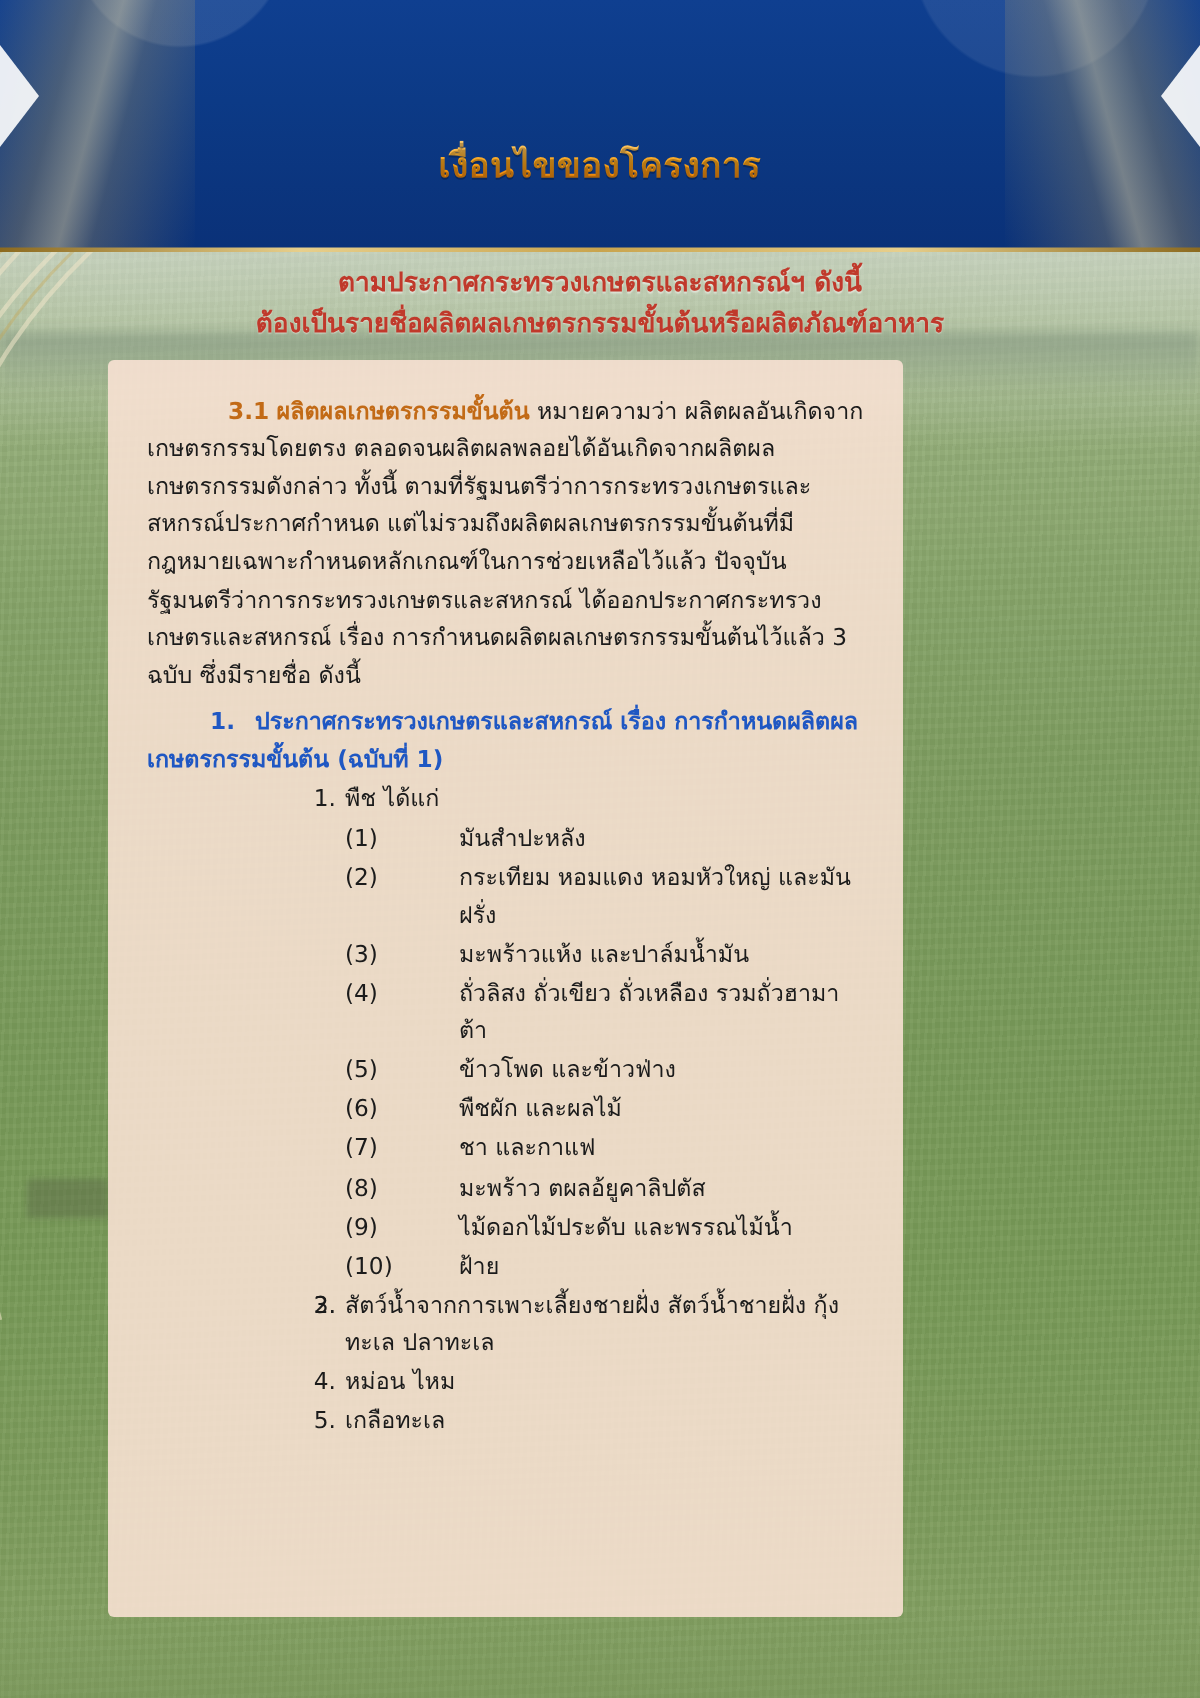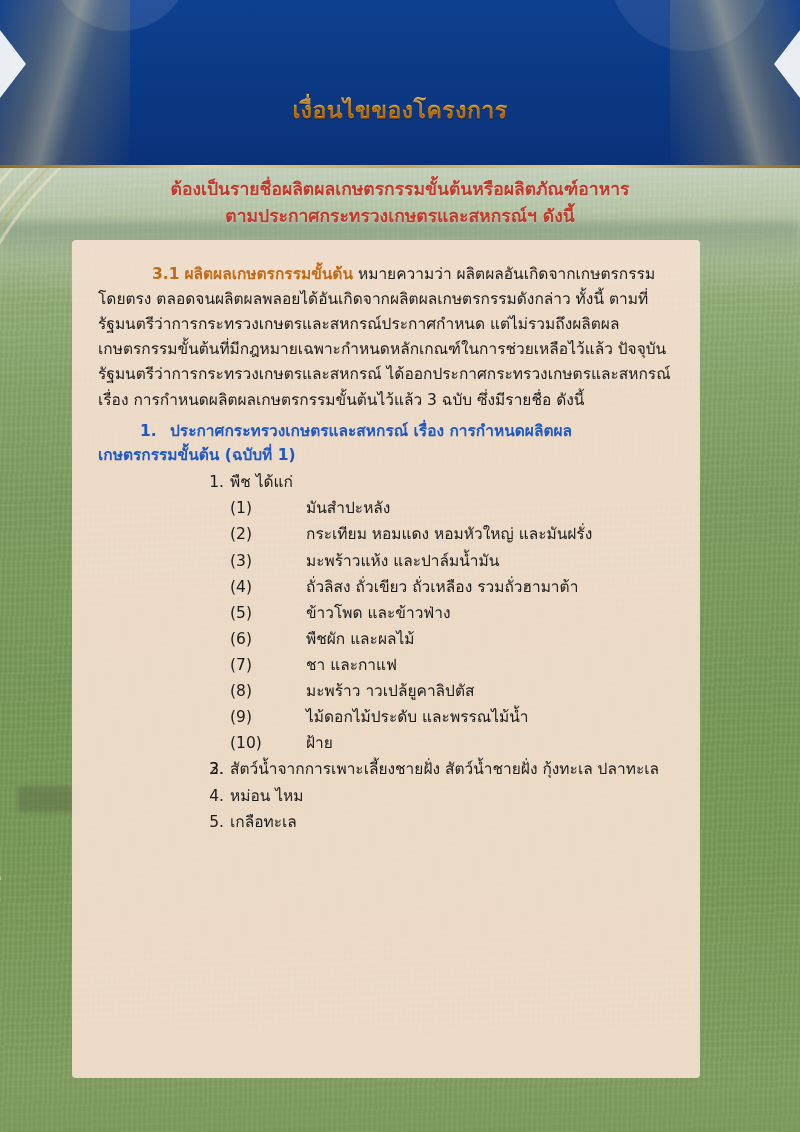--- a/index.html
+++ b/index.html
@@ -133,21 +133,21 @@
     text-align: center;
     color: #c0392b;
     font-weight: bold;
     font-size: 17.5px;
     line-height: 1.55;
     text-shadow: 0 1px 1px rgba(255,255,255,.5);
   }
 
   
   .card {
-    position: absolute; left: 72px; top: 240px; width: 628px; height: 838px;
+    position: absolute; left: 72px; top: 240px; width: 530px; height: 838px;
     background: rgba(250, 226, 213, 0.88);
     border-radius: 4px;
     padding: 22px 26px 32px 26px;
     color: #1b1b1b;
     font-size: 15.5px;
     line-height: 1.62;
   }
 
   .para {
     text-indent: 0;
@@ -242,22 +242,22 @@
   <div class="notch-l"></div>
   <div class="notch-r"></div>
   <div class="goldline"></div>
 </div>
 
 <div class="title-plate">
   <div class="title-text">เงื่อนไขของโครงการ</div>
 </div>
 
 <div class="subtitle">
+  <div>ตามประกาศกระทรวงเกษตรและสหกรณ์ฯ ดังนี้</div>
   <div>ต้องเป็นรายชื่อผลิตผลเกษตรกรรมขั้นต้นหรือผลิตภัณฑ์อาหาร</div>
-  <div>ตามประกาศกระทรวงเกษตรและสหกรณ์ฯ ดังนี้</div>
 </div>
 
 <div class="card">
 
   <p class="para">
     <span class="lead-indent"></span><span class="hl-orange">3.1</span>
     <span class="hl-orange">ผลิตผลเกษตรกรรมขั้นต้น</span>
     <span>หมายความว่า  ผลิตผลอันเกิดจากเกษตรกรรมโดยตรง ตลอดจนผลิตผลพลอยได้อันเกิดจากผลิตผลเกษตรกรรมดังกล่าว ทั้งนี้ ตามที่รัฐมนตรีว่าการกระทรวงเกษตรและสหกรณ์ประกาศกำหนด แต่ไม่รวมถึงผลิตผลเกษตรกรรมขั้นต้นที่มีกฎหมายเฉพาะกำหนดหลักเกณฑ์ในการช่วยเหลือไว้แล้ว ปัจจุบันรัฐมนตรีว่าการกระทรวงเกษตรและสหกรณ์ ได้ออกประกาศกระทรวงเกษตรและสหกรณ์ เรื่อง การกำหนดผลิตผลเกษตรกรรมขั้นต้นไว้แล้ว 3 ฉบับ ซึ่งมีรายชื่อ ดังนี้</span>
   </p>
 
@@ -296,21 +296,21 @@
         <li>
           <span class="mk">(6)</span>
           <span>พืชผัก และผลไม้</span>
         </li>
         <li>
           <span class="mk">(7)</span>
           <span>ชา และกาแฟ</span>
         </li>
         <li>
           <span class="mk">(8)</span>
-          <span>มะพร้าว าวเปล้ยูคาลิปตัส</span>
+          <span>มะพร้าว ตผลอ้ยูคาลิปตัส</span>
         </li>
         <li>
           <span class="mk">(9)</span>
           <span>ไม้ดอกไม้ประดับ และพรรณไม้น้ำ</span>
         </li>
         <li>
           <span class="mk">(10)</span>
           <span>ฝ้าย</span>
         </li>
       </ol>

